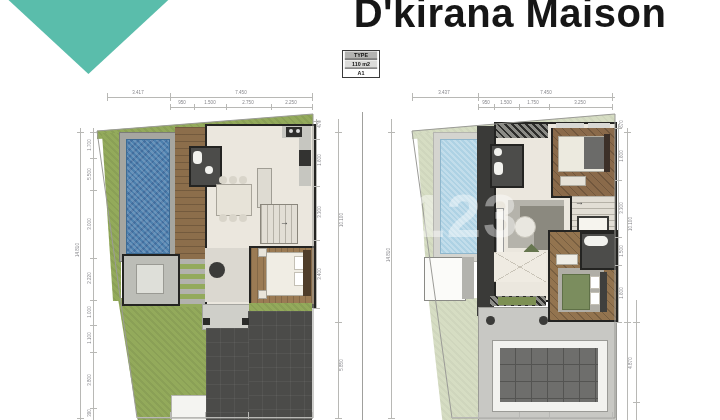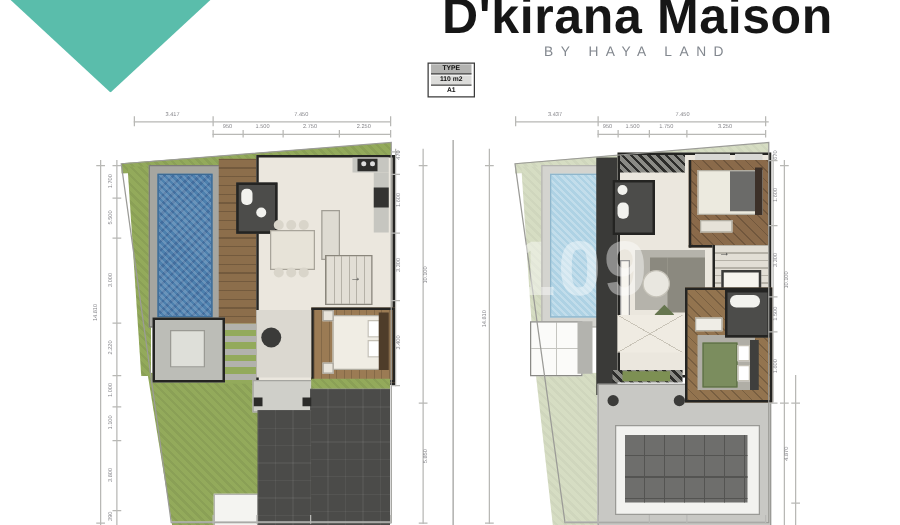--- a/index.html
+++ b/index.html
@@ -57,21 +57,20 @@
   .wm{left:410px;top:180px;font-size:62px;font-weight:700;color:rgba(255,255,255,.42);
       letter-spacing:2px;z-index:50}
 </style>
 </head>
 <body>
 
 <div class="abs brandmark"></div>
 
 <div class="abs titlewrap">
   <div class="title">D'kirana Maison</div>
-  <div class="subtitle">BY HAYA LAND</div>
 </div>
 
 <div class="abs badge">
   <div class="bg1">TYPE</div>
   <div class="bg2">110 m2</div>
   <div>A1</div>
 </div>
 
 <div>
 
@@ -302,13 +301,13 @@
   <span class="dimv" style="left:388px;top:255px">14.810</span>
   <span class="dimv" style="left:621px;top:124px">670</span>
   <span class="dimv" style="left:621px;top:156px">1.600</span>
   <span class="dimv" style="left:621px;top:208px">3.300</span>
   <span class="dimv" style="left:621px;top:251px">1.500</span>
   <span class="dimv" style="left:621px;top:293px">1.600</span>
   <span class="dimv" style="left:630px;top:224px">10.100</span>
   <span class="dimv" style="left:630px;top:363px">4.870</span>
 </div>
 
-<span class="abs wm">109</span>
+<span class="abs wm">123</span>
 
 </body></html>

